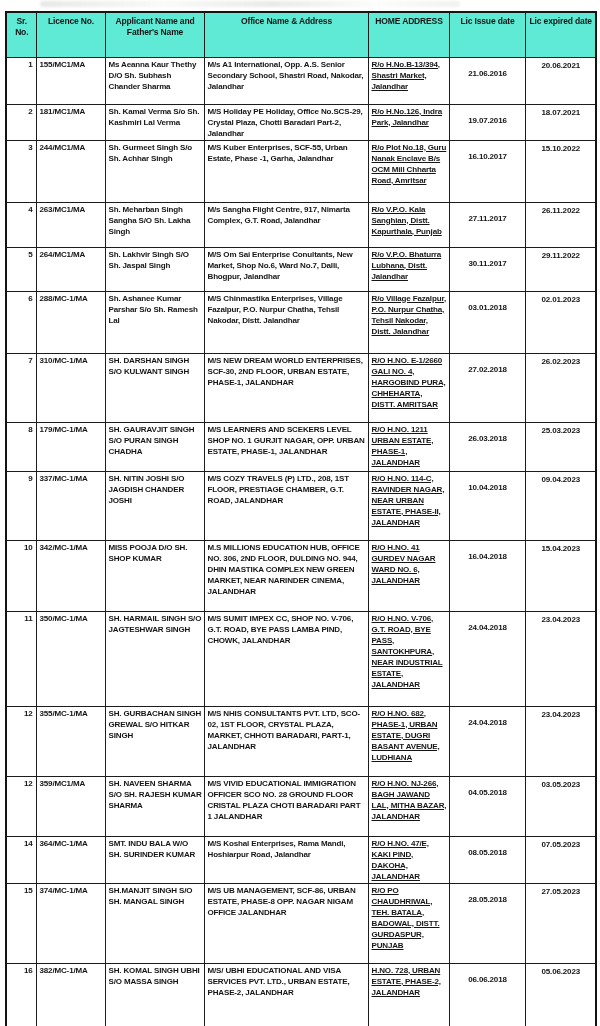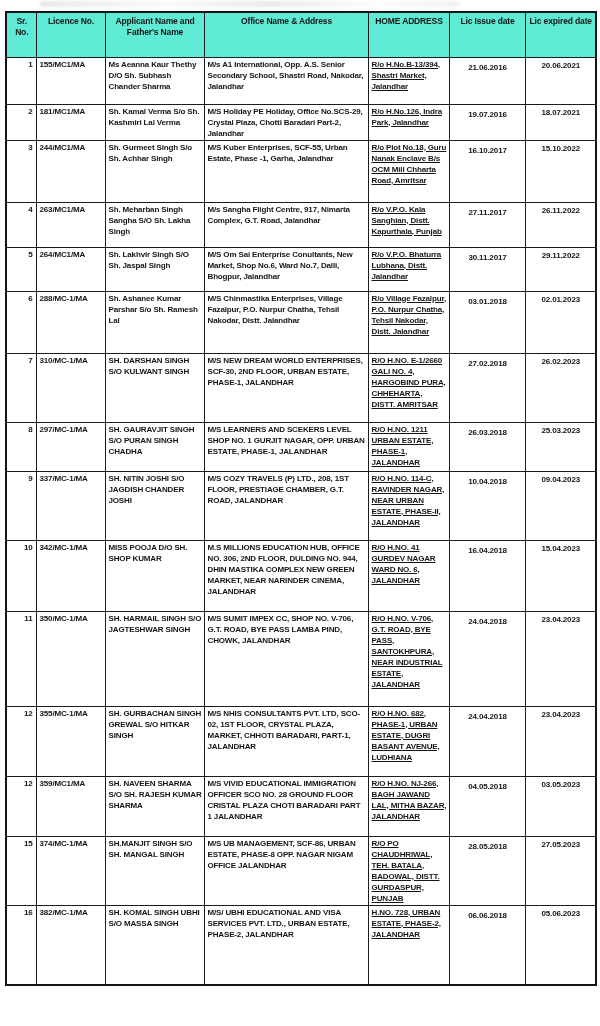--- a/index.html
+++ b/index.html
@@ -55,21 +55,21 @@
     background: #5eead4;
     text-align: center;
     font-size: 8.5px;
     padding-top: 3px;
   }
   td.col-sr      { text-align: right; padding-right: 3px; }
   td.col-licence { text-align: left; }
   td.col-applicant { text-align: left; }
   td.col-office  { text-align: left; }
   td.col-home    { text-align: left; text-decoration: underline; }
-  td.col-issue   { text-align: center; padding-top: 4px; }
+  td.col-issue   { text-align: center; padding-top: 10px; }
   td.col-expired { text-align: center; padding-top: 2px; margin-top: 44px; }
 
   
   tbody tr:nth-child(1)  { height: 47px; }
   tbody tr:nth-child(2)  { height: 35px; }
   tbody tr:nth-child(3)  { height: 62px; }
   tbody tr:nth-child(4)  { height: 45px; }
   tbody tr:nth-child(5)  { height: 44px; }
   tbody tr:nth-child(6)  { height: 62px; }
   tbody tr:nth-child(7)  { height: 69px; }
@@ -168,21 +168,21 @@
         <td class="col-sr">7</td>
         <td class="col-licence">310/MC-1/MA</td>
         <td class="col-applicant">SH. DARSHAN SINGH S/O KULWANT SINGH</td>
         <td class="col-office">M/S NEW DREAM WORLD ENTERPRISES, SCF-30, 2ND FLOOR, URBAN ESTATE, PHASE-1, JALANDHAR</td>
         <td class="col-home">R/O H.NO. E-1/2660 GALI NO. 4, HARGOBIND PURA, CHHEHARTA, DISTT. AMRITSAR</td>
         <td class="col-issue">27.02.2018</td>
         <td class="col-expired">26.02.2023</td>
       </tr>
       <tr>
         <td class="col-sr">8</td>
-        <td class="col-licence">297/MC-1/MA</td>
+        <td class="col-licence">179/MC-1/MA</td>
         <td class="col-applicant">SH. GAURAVJIT SINGH S/O PURAN SINGH CHADHA</td>
         <td class="col-office">M/S LEARNERS AND SCEKERS LEVEL SHOP NO. 1 GURJIT NAGAR, OPP. URBAN ESTATE, PHASE-1, JALANDHAR</td>
         <td class="col-home">R/O H.NO. 1211 URBAN ESTATE, PHASE-1, JALANDHAR</td>
         <td class="col-issue">26.03.2018</td>
         <td class="col-expired">25.03.2023</td>
       </tr>
       <tr>
         <td class="col-sr">9</td>
         <td class="col-licence">337/MC-1/MA</td>
         <td class="col-applicant">SH. NITIN JOSHI S/O JAGDISH CHANDER JOSHI</td>
@@ -221,20 +221,29 @@
       <tr>
         <td class="col-sr">12</td>
         <td class="col-licence">359/MC1/MA</td>
         <td class="col-applicant">SH. NAVEEN SHARMA S/O SH. RAJESH KUMAR SHARMA</td>
         <td class="col-office">M/S VIVID EDUCATIONAL IMMIGRATION OFFICER SCO NO. 28 GROUND FLOOR CRISTAL PLAZA CHOTI BARADARI PART 1 JALANDHAR</td>
         <td class="col-home">R/O H.NO. NJ-266, BAGH JAWAND LAL, MITHA BAZAR, JALANDHAR</td>
         <td class="col-issue">04.05.2018</td>
         <td class="col-expired">03.05.2023</td>
       </tr>
       <tr>
+        <td class="col-sr">14</td>
+        <td class="col-licence">364/MC-1/MA</td>
+        <td class="col-applicant">SMT. INDU BALA W/O SH. SURINDER KUMAR</td>
+        <td class="col-office">M/S Koshal Enterprises, Rama Mandi, Hoshiarpur Road, Jalandhar</td>
+        <td class="col-home">R/O H.NO. 47/E, KAKI PIND, DAKOHA, JALANDHAR</td>
+        <td class="col-issue">08.05.2018</td>
+        <td class="col-expired">07.05.2023</td>
+      </tr>
+      <tr>
         <td class="col-sr">15</td>
         <td class="col-licence">374/MC-1/MA</td>
         <td class="col-applicant">SH.MANJIT SINGH S/O SH. MANGAL SINGH</td>
         <td class="col-office">M/S UB MANAGEMENT, SCF-86, URBAN ESTATE, PHASE-8 OPP. NAGAR NIGAM OFFICE JALANDHAR</td>
         <td class="col-home">R/O PO CHAUDHRIWAL, TEH. BATALA, BADOWAL, DISTT. GURDASPUR, PUNJAB</td>
         <td class="col-issue">28.05.2018</td>
         <td class="col-expired">27.05.2023</td>
       </tr>
       <tr>
         <td class="col-sr">16</td>

